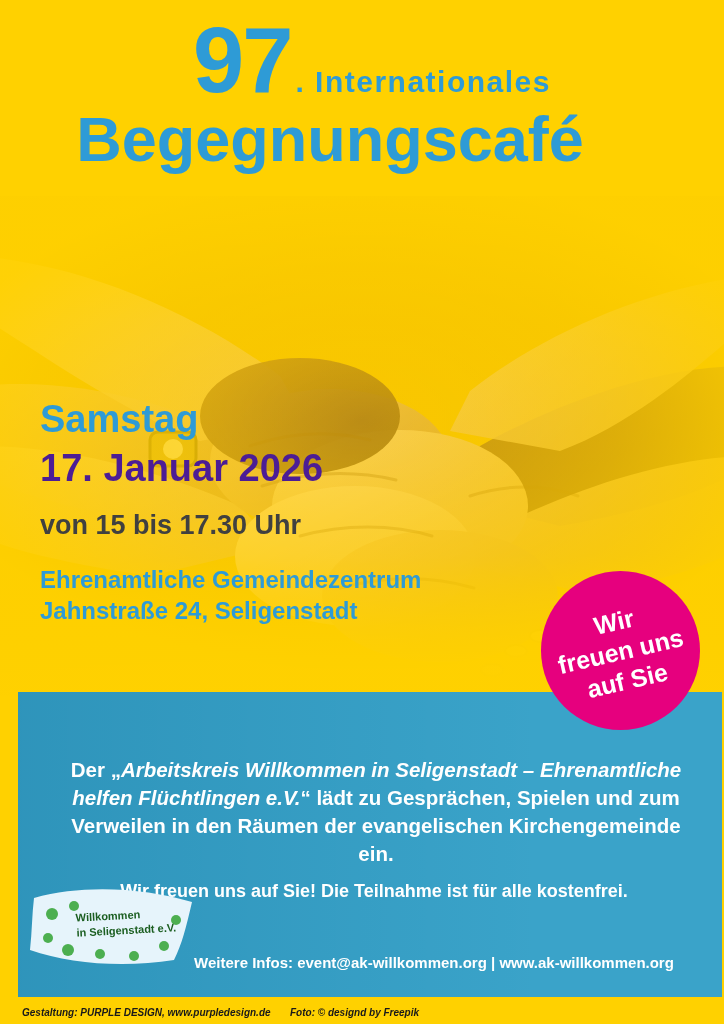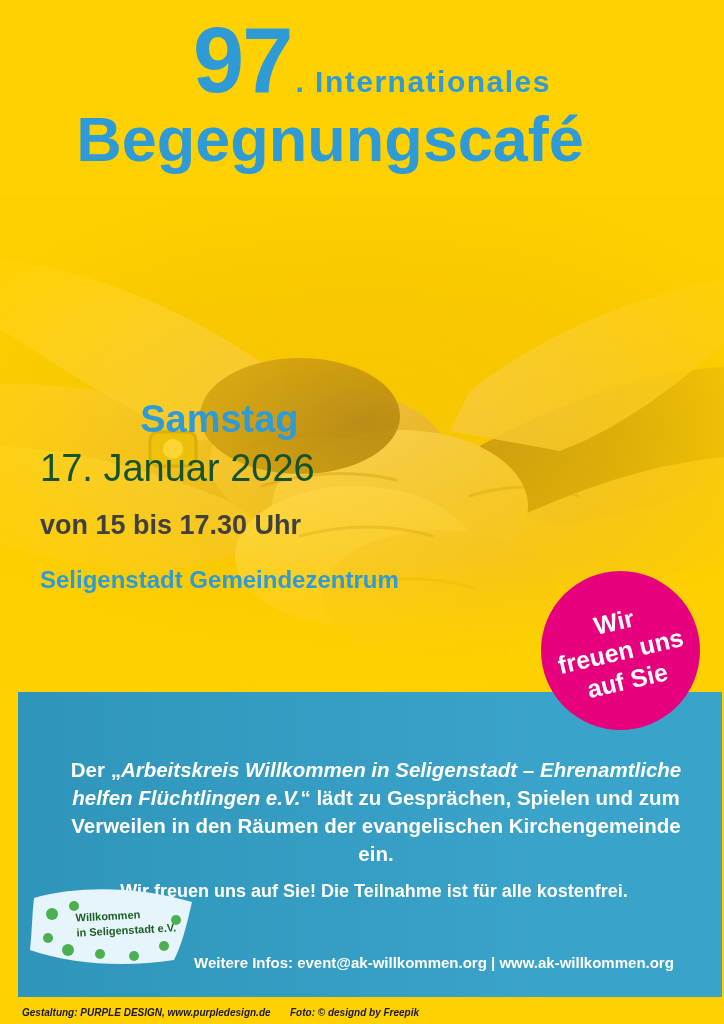--- a/index.html
+++ b/index.html
@@ -101,26 +101,25 @@
     left: 40px;
     top: 395px;
     z-index: 6;
   }
   .ev-day {
     font-size: 38px;
     font-weight: bold;
     color: #2E9BD6;
     line-height: 48px;
     white-space: nowrap;
-    text-align: center;
   }
   .ev-date {
     font-size: 38px;
-    font-weight: normal;
-    color: #14532d;
+    font-weight: bold;
+    color: #4c1d95;
     line-height: 50px;
     white-space: nowrap;
   }
   .ev-time {
     font-size: 27px;
     font-weight: bold;
     color: #404040;
     line-height: 34px;
     margin-top: 15px;
     white-space: nowrap;
@@ -357,21 +356,22 @@
       </g>
     </svg>
     <div class="photo-tint"></div>
     <div class="photo-overlay"></div>
   </div>
 
   <div class="event-info">
     <div class="ev-day">Samstag</div>
     <div class="ev-date">17. Januar 2026</div>
     <div class="ev-time">von 15 bis 17.30 Uhr</div>
-    <div class="ev-venue">Seligenstadt Gemeindezentrum</div>
+    <div class="ev-venue">Ehrenamtliche Gemeindezentrum</div>
+    <div class="ev-venue" style="margin-top:0;">Jahnstraße 24, Seligenstadt</div>
   </div>
 
   <div class="badge">
     <div class="badge-text">
       <span>Wir</span>
       <span>freuen uns</span>
       <span>auf Sie</span>
     </div>
   </div>
 

